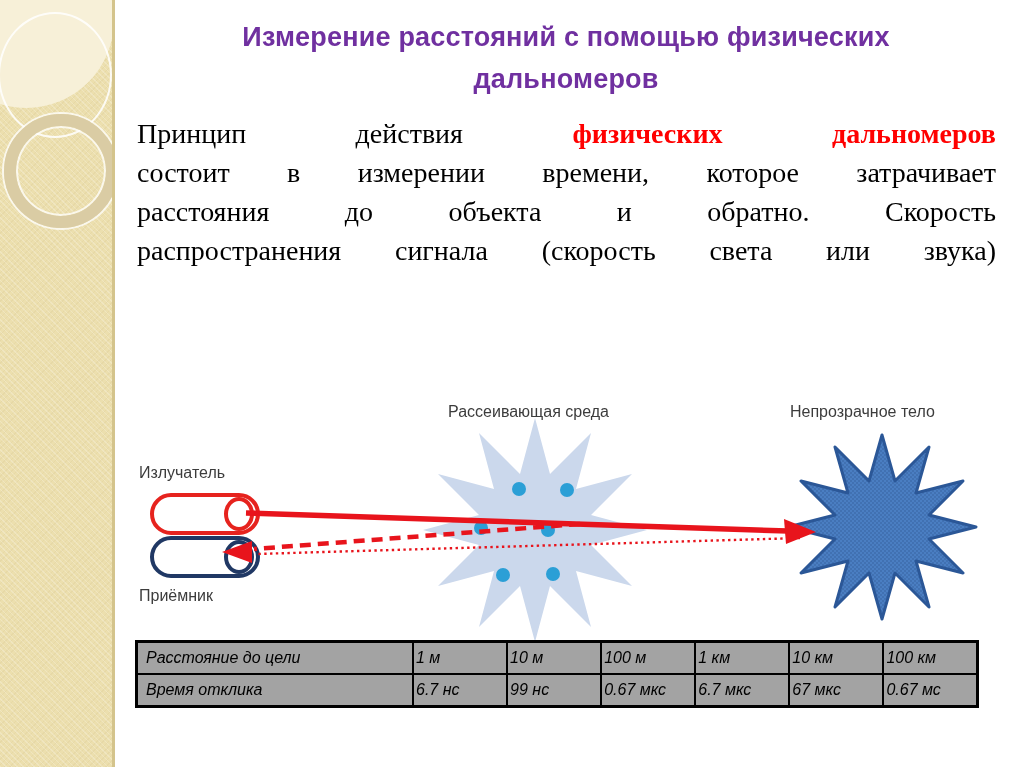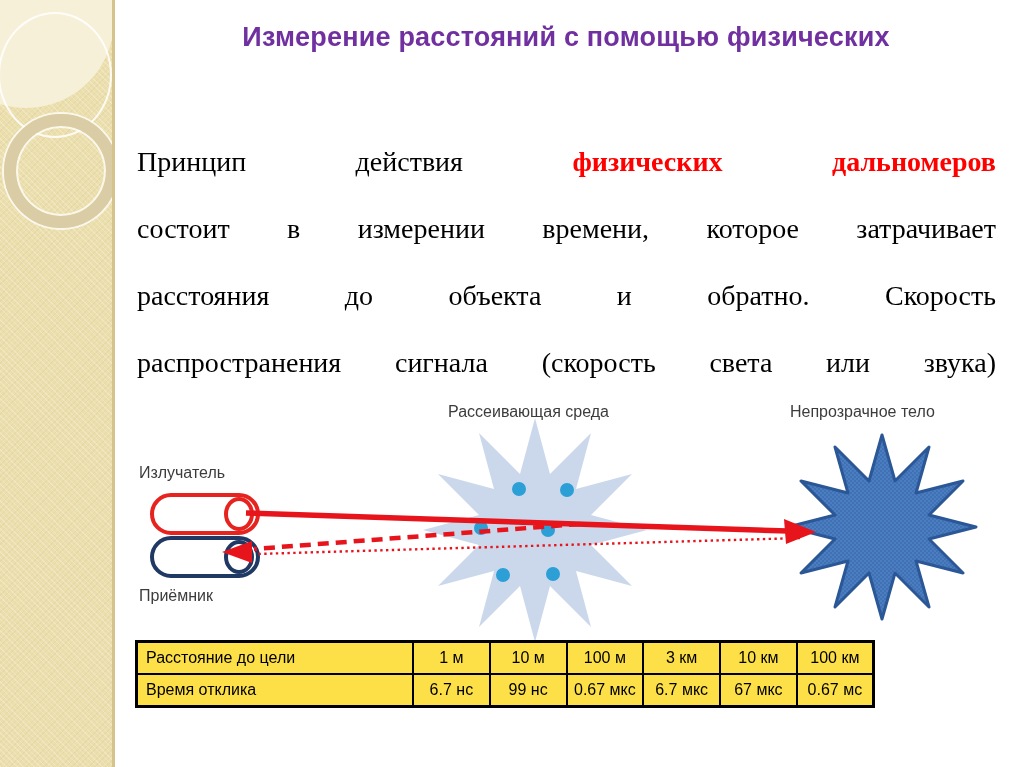--- a/index.html
+++ b/index.html
@@ -33,21 +33,21 @@
   .title{
     position:absolute;left:122px;right:14px;top:16px;
     text-align:center;font-weight:bold;font-size:27px;line-height:42px;
     color:#7030a0;letter-spacing:.2px;
   }
   
   .para{
     position:absolute;left:137px;top:114px;width:859px;
     font-family:"Liberation Serif",serif;font-size:28px;line-height:39px;color:#000;
   }
-  .para .jline{text-align:justify;text-align-last:justify;margin-top:28px;}
+  .para .jline{text-align:justify;text-align-last:justify;}
   .para .lastline{text-align:left;}
   .hl{color:#ff0000;font-weight:bold;}
   
   .dlabel{
     position:absolute;font-size:16px;font-weight:400;color:#3c3c3c;white-space:nowrap;z-index:4;
   }
   .lbl-medium{left:448px;top:403px;}
   .lbl-body{left:790px;top:403px;}
   .lbl-emitter{left:139px;top:464px;}
   .lbl-receiver{left:139px;top:587px;}
@@ -59,42 +59,44 @@
     position:absolute;right:2px;top:0px;width:22px;height:26px;border-radius:50%;
     box-sizing:content-box;background:transparent;
   }
   .cyl-emitter{top:493px;border:4px solid #e6231e;}
   .cyl-emitter .cap{border:4px solid #e6231e;}
   .cyl-receiver{top:536px;border:4px solid #203864;}
   .cyl-receiver .cap{border:4px solid #203864;}
   .beams{position:absolute;left:120px;top:390px;width:904px;height:266px;z-index:3;}
   
   .dist-table{
-    position:absolute;left:135px;top:640px;width:740px;
+    position:absolute;left:135px;top:640px;width:844px;
     border-collapse:collapse;table-layout:fixed;
-    font-size:16px;color:#000;background:#fde047;z-index:5;
+    font-size:16px;color:#000;background:#a3a3a3;z-index:5;
     border:3px solid #000;
+    font-style:italic;
   }
   .dist-table td{
-    border:2px solid #000;text-align:center;padding:3px 2px;height:24px;
+    border:2px solid #000;text-align:left;padding:3px 2px;height:24px;
     overflow:hidden;white-space:nowrap;
   }
   .dist-table td.rowlabel{text-align:left;padding-left:8px;width:264px;}
 </style>
 </head>
 <body>
 
 <div class="sidebar">
   <div class="decor-patch"></div>
   <div class="ring-thin"></div>
   <div class="ring-big"></div>
 </div>
 
 <div class="title">
   <div>Измерение расстояний с помощью физических</div>
+  <div>дальномеров</div>
 </div>
 
 <div class="para">
   <div class="jline">
     <span>Принцип</span>
     <span>действия</span>
     <span class="hl">физических дальномеров</span>
   </div>
   <div class="jline">состоит в измерении времени, которое затрачивает</div>
   <div class="jline">расстояния до объекта и обратно. Скорость</div>
@@ -143,21 +145,21 @@
   <polygon fill="#e8141c" points="102,162 132,151 132,173"></polygon>
 </svg>
 
 <table class="dist-table">
   <tbody>
     <tr>
       <td class="rowlabel">Расстояние до цели</td>
       <td>1 м</td>
       <td>10 м</td>
       <td>100 м</td>
-      <td>3 км</td>
+      <td>1 км</td>
       <td>10 км</td>
       <td>100 км</td>
     </tr>
     <tr>
       <td class="rowlabel">Время отклика</td>
       <td>6.7 нс</td>
       <td>99 нс</td>
       <td>0.67 мкс</td>
       <td>6.7 мкс</td>
       <td>67 мкс</td>

